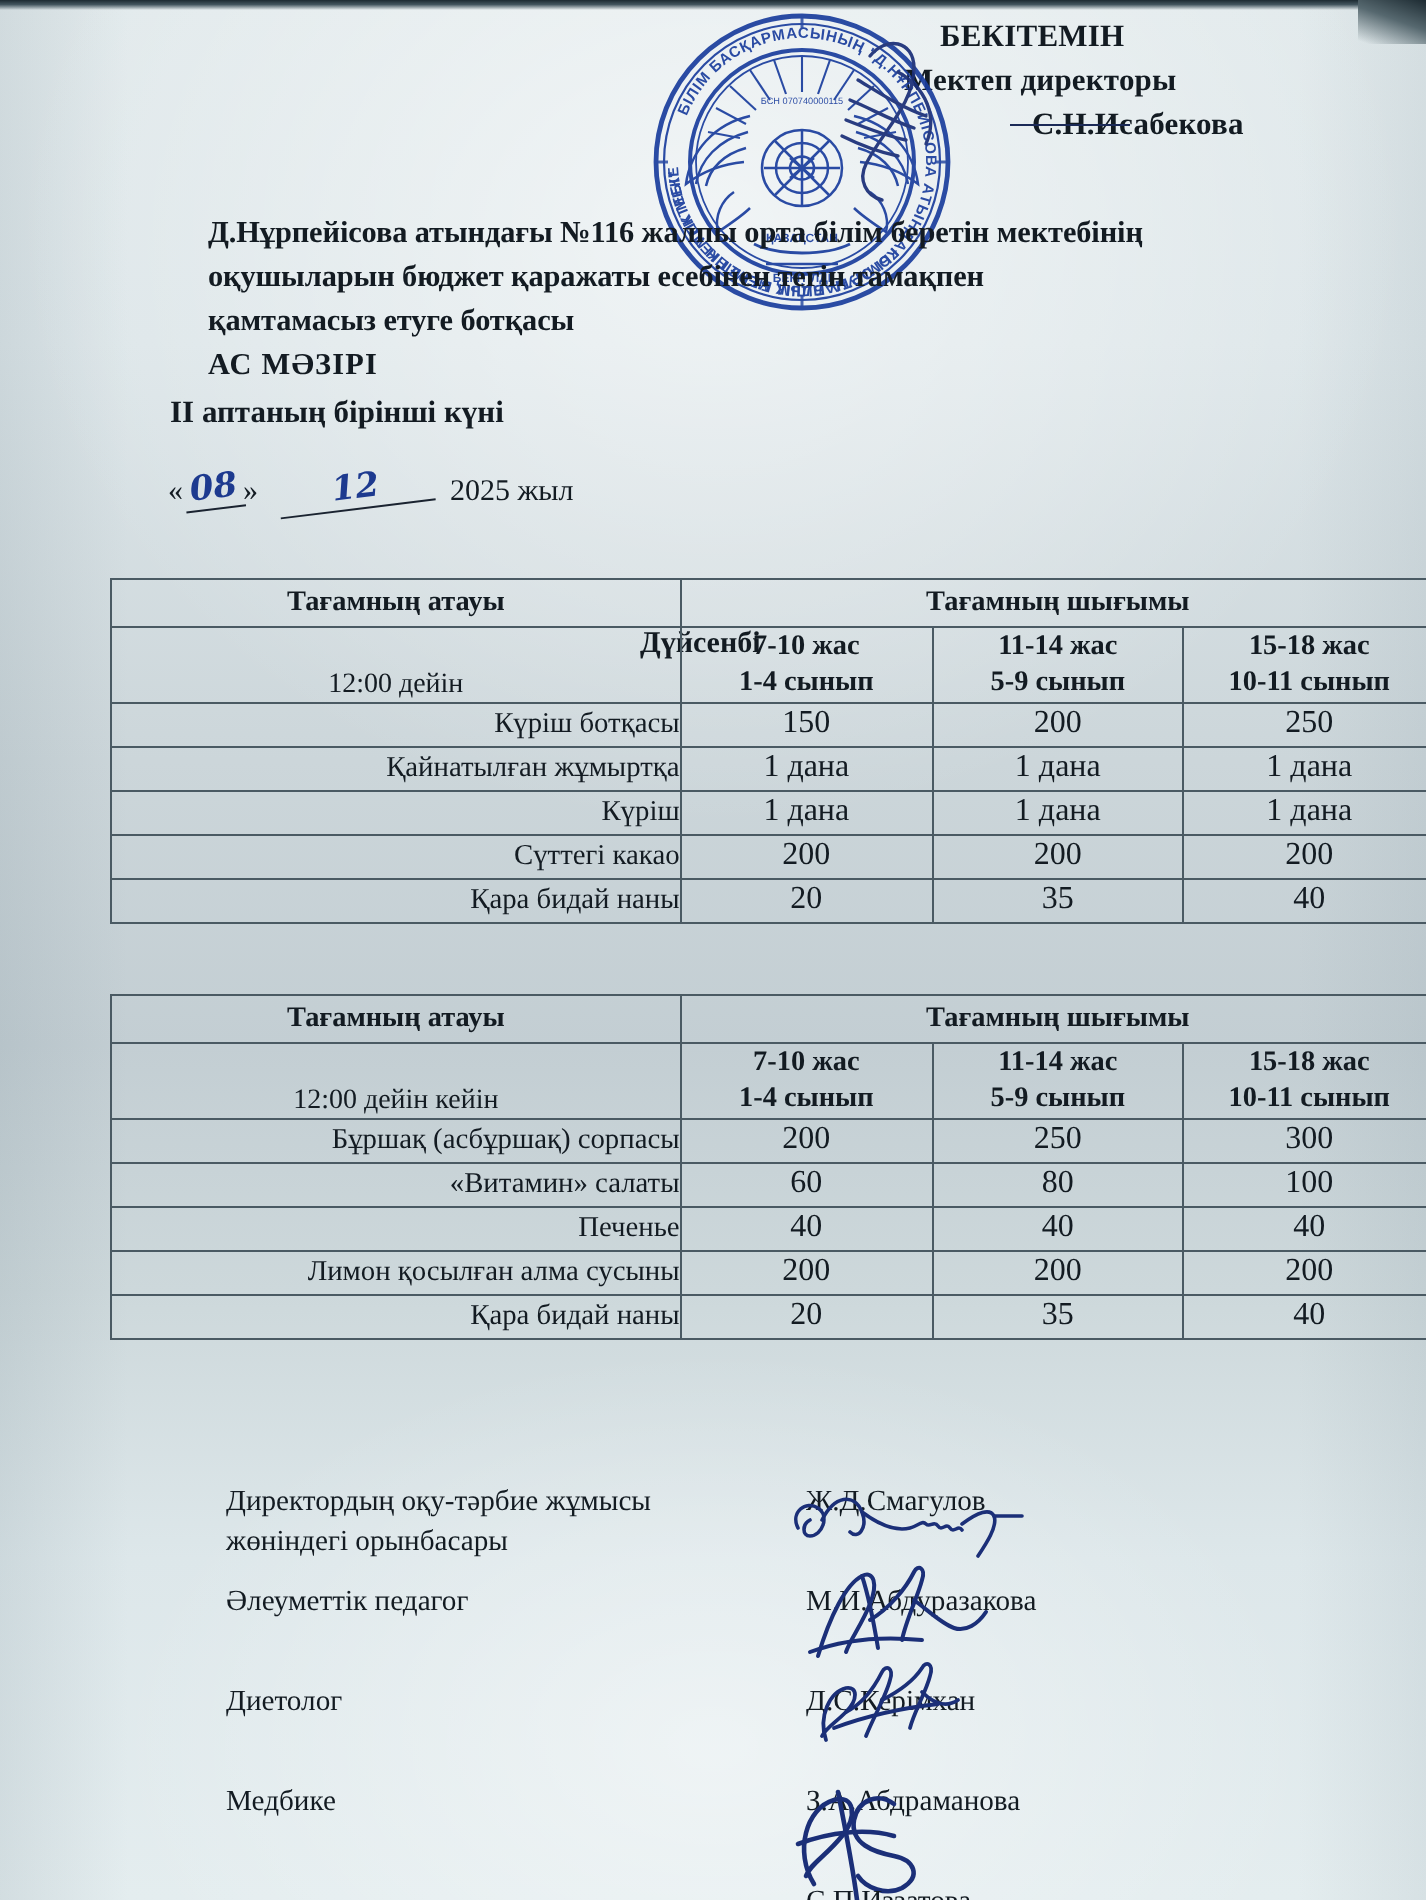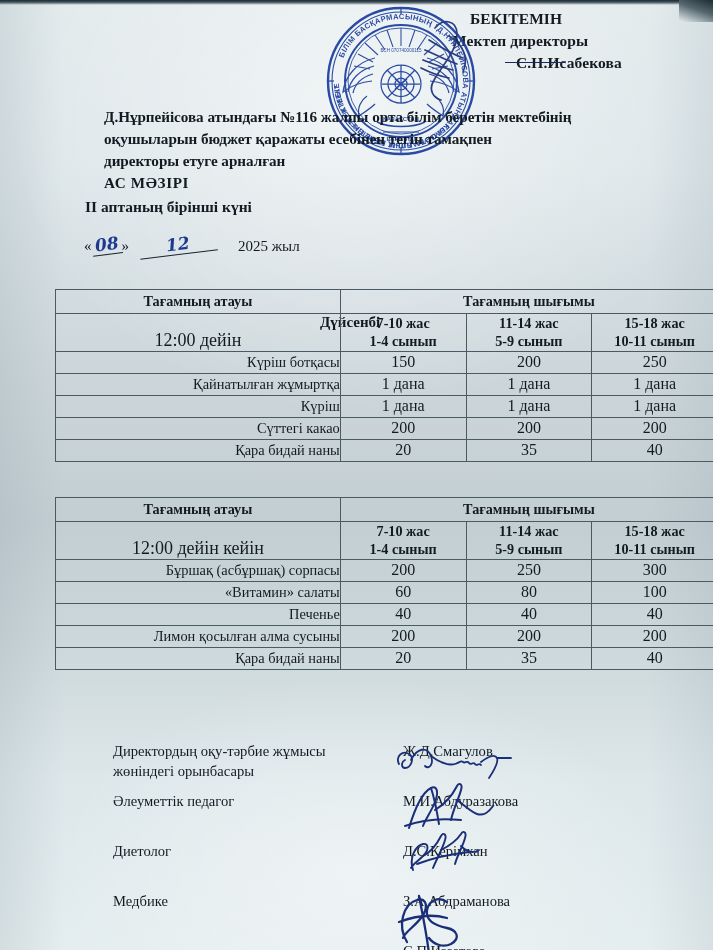--- a/index.html
+++ b/index.html
@@ -126,21 +126,21 @@
     font-family: "DejaVu Serif", serif;
     font-style: italic;
     font-weight: bold;
     color: #1d3a8f;
     font-size: 17px;
     line-height: 1.05;
     transform: rotate(-7deg);
   }
   #day-slot  { width: 30px; }
   #month-slot{ width: 78px; margin-left: 10px; }
-  #year-txt  { margin-left: 21px; }
+  #year-txt  { margin-left: 8px; }
 
   
   .menu-table {
     position: absolute;
     left: 55px;
     width: 663px;
     border-collapse: collapse;
     font-size: 13.6px;
   }
   .menu-table td, .menu-table th {
@@ -177,21 +177,21 @@
   .age-cell {
     text-align: center;
     line-height: 1.3;
     padding: 3px 0 6px;
   }
   .time-cell {
     text-align: center;
     vertical-align: bottom;
     padding-bottom: 9px;
     font-weight: bold;
-    font-size: 18px;
+    font-size: 14px;
   }
 
   
   #weekday {
     position: absolute;
     left: 320px; top: 274px;
     font-weight: bold;
     font-size: 15px;
     margin-top: 40px;
   }
@@ -313,21 +313,21 @@
       <path d="M108 44 C 118 48, 128 54, 140 58"></path>
       <path d="M106 54 C 116 58, 126 62, 136 64"></path>
       <path d="M104 62 C 112 66, 122 70, 132 72"></path>
       <path d="M132 30 C 146 38, 152 52, 146 66"></path>
     </g>
   </svg>
 
   <div id="doc-title" class="ink">
     <div>Д.Нұрпейісова атындағы №116 жалпы орта білім беретін мектебінің</div>
     <div>оқушыларын бюджет қаражаты есебінен тегін тамақпен</div>
-    <div>директоры етуге арналған</div>
+    <div>қамтамасыз етуге ботқасы</div>
     <div class="menu-word">АС МӘЗІРІ</div>
   </div>
 
   <div id="week-line" class="ink">II аптаның бірінші күні</div>
 
   <div id="date-line" class="ink">
     <span class="q">«</span>
     <span id="day-slot" class="hand-slot">08</span>
     <span class="q">»</span>
     <span id="month-slot" class="hand-slot">12</span>

